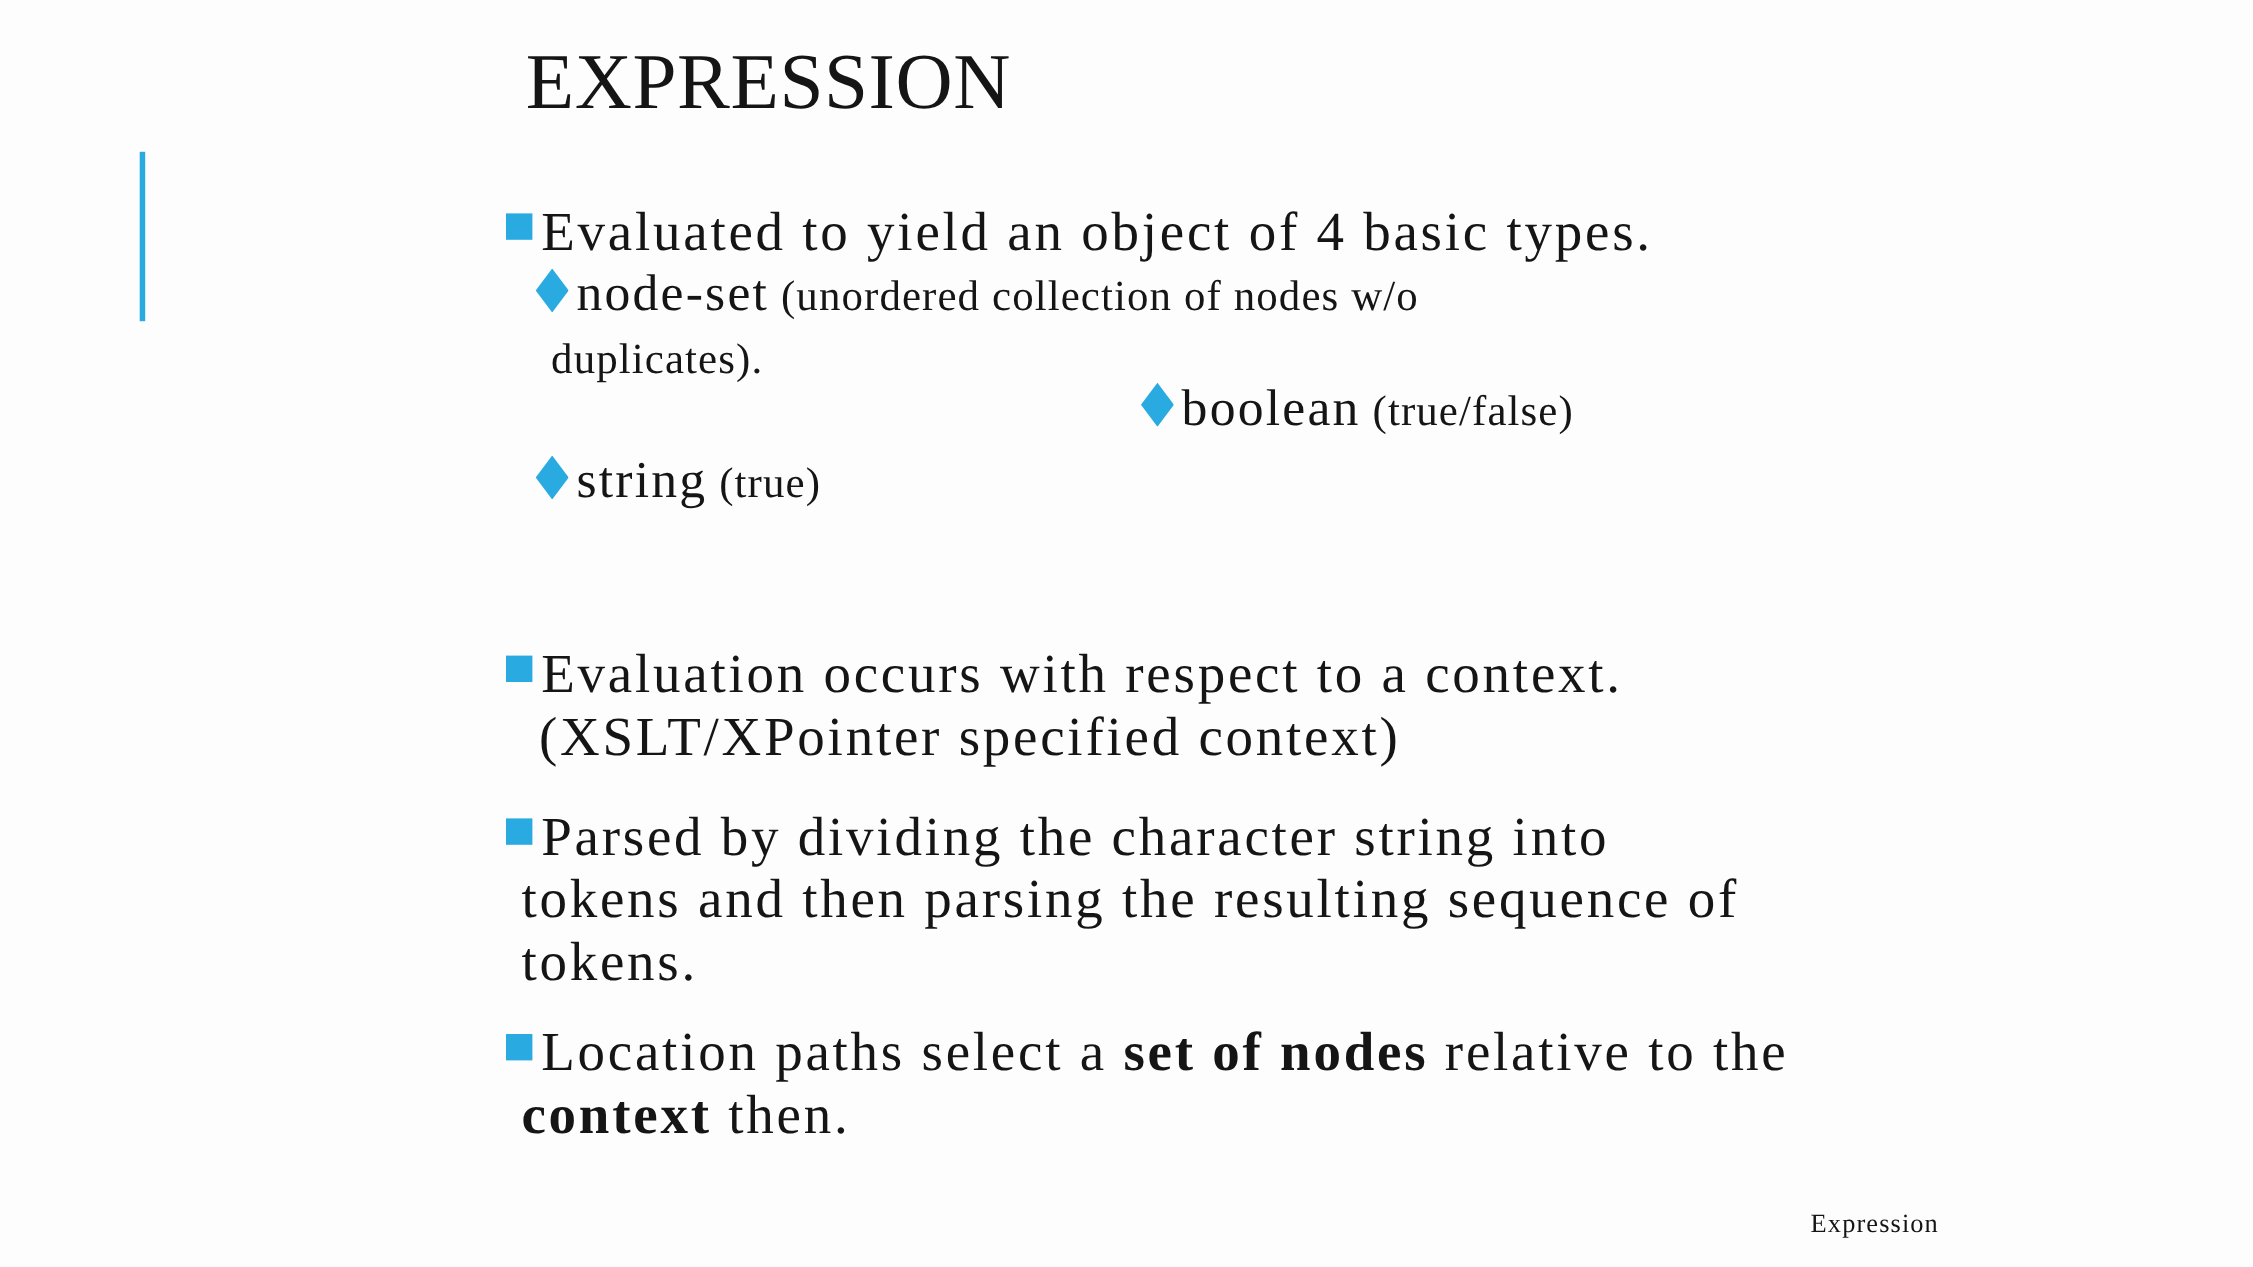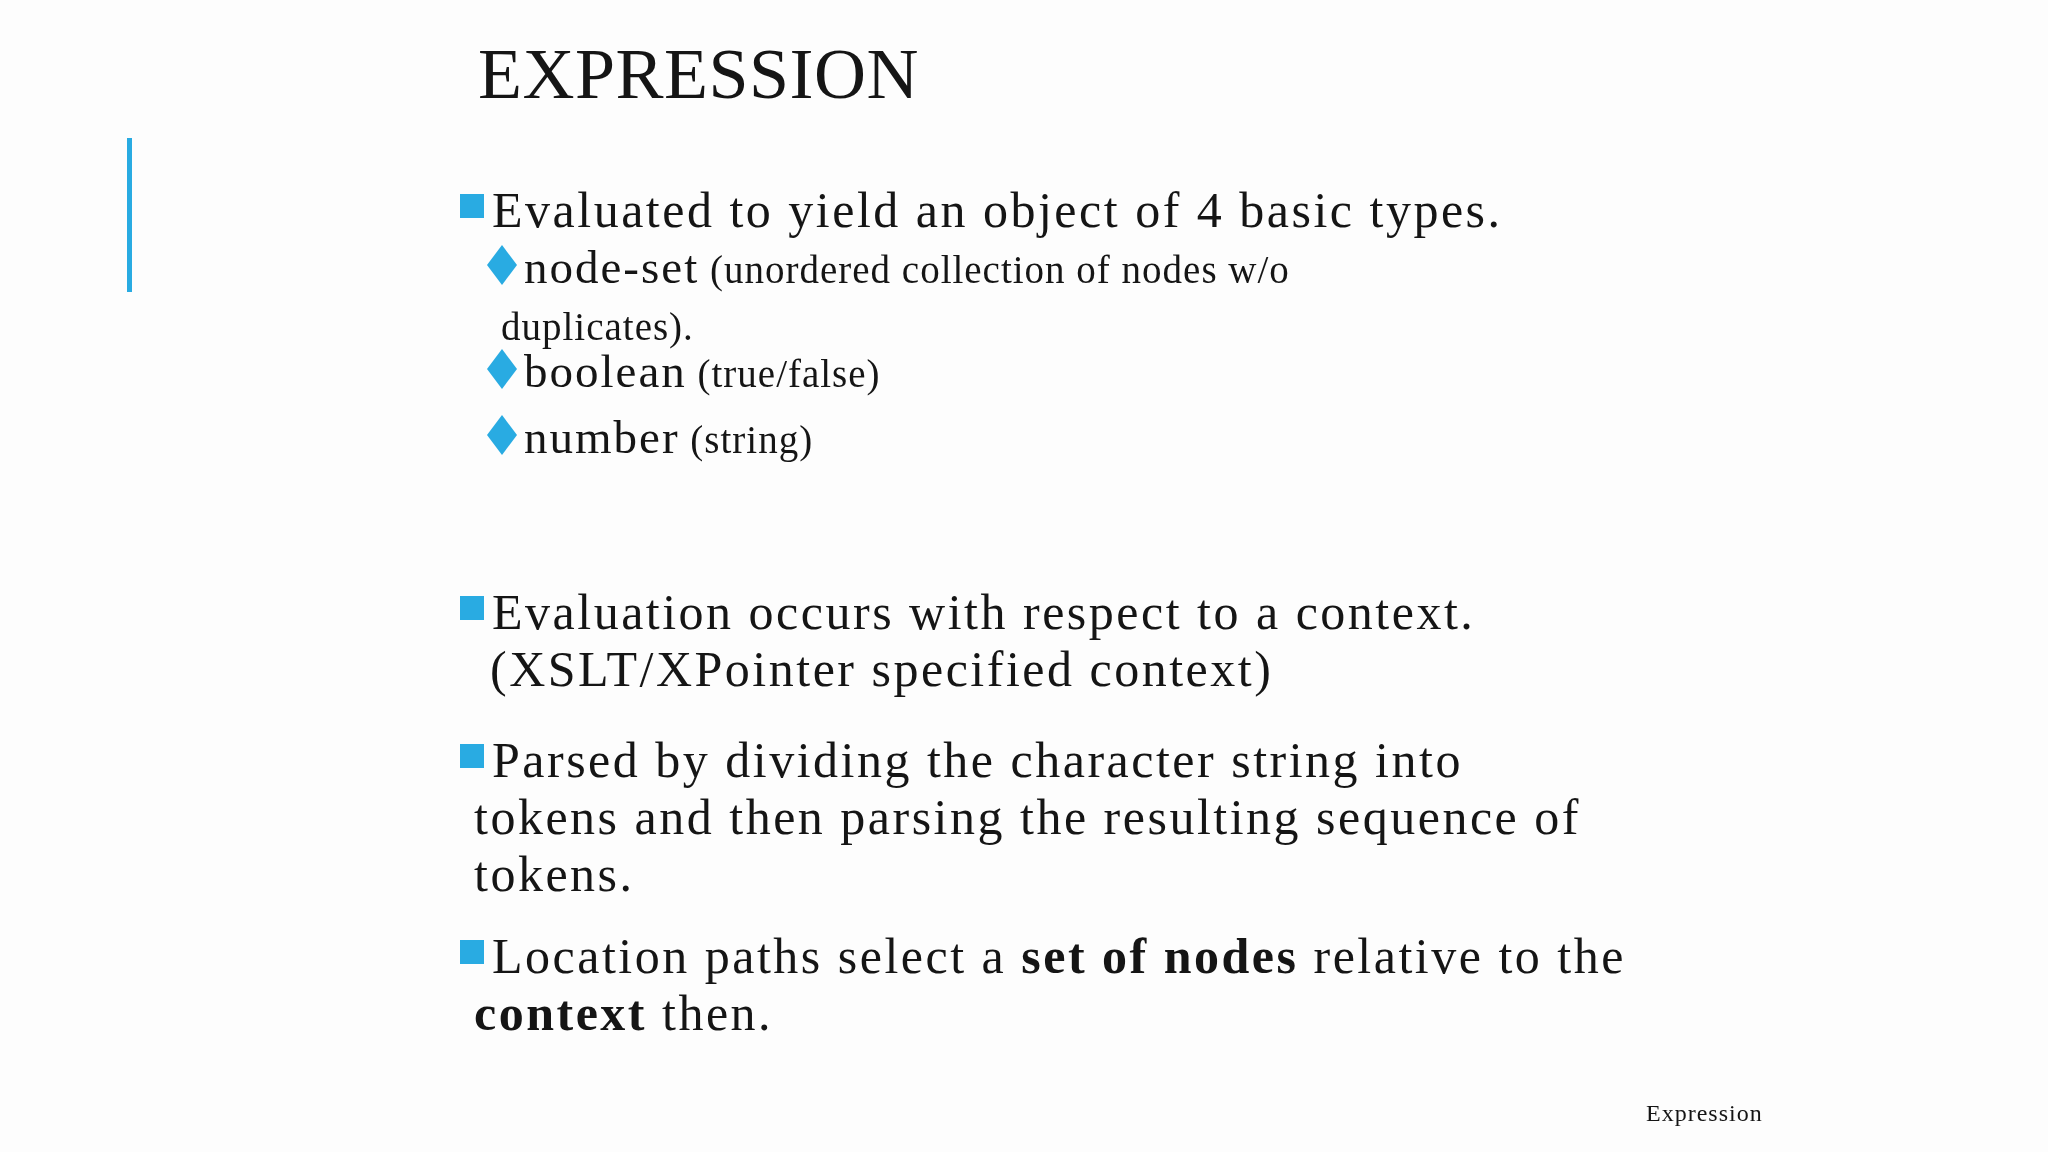--- a/index.html
+++ b/index.html
@@ -51,23 +51,23 @@
 
   <div class="abs vline" style="left:127px;top:138px;"></div>
 
   <h1 class="abs title" style="left:478px;top:38px;">EXPRESSION</h1>
 
   <div class="abs para lvl1" style="left:460px;top:162px;"><span class="sq"></span><span>Evaluated to yield an object of 4 basic types.</span></div>
 
   <div class="abs para lvl2" style="left:487px;top:226px;margin-top:14px;"><span class="dia"></span><span>node-set</span><span class="note"> (unordered collection of nodes w/o
 duplicates).</span></div>
 
-  <div class="abs para lvl2" style="left:487px;top:344px;"><span class="dia"></span><span>boolean</span><span class="note"> (true/false)</span></div>
+  <div class="abs para lvl2" style="left:487px;top:344px;text-align:center;"><span class="dia"></span><span>boolean</span><span class="note"> (true/false)</span></div>
 
-  <div class="abs para lvl2" style="left:487px;top:410px;"><span class="dia"></span><span>number</span><span class="note"> (string)</span></div>
+  <div class="abs para lvl2" style="left:487px;top:410px;"><span class="dia"></span><span>string</span><span class="note"> (true)</span></div>
 
 
   <div class="abs para lvl1 hang30" style="left:460px;top:564px;"><span class="sq"></span><span>Evaluation occurs with respect to a context.
 (XSLT/XPointer specified context)</span></div>
 
   <div class="abs para lvl1" style="left:460px;top:712px;"><span class="sq"></span><span>Parsed by dividing the character string into
 tokens and then parsing the resulting sequence of
 tokens.</span></div>
 
   <div class="abs para lvl1" style="left:460px;top:908px;"><span class="sq"></span><span>Location paths select a </span><span class="bold">set of nodes</span><span> relative to the

